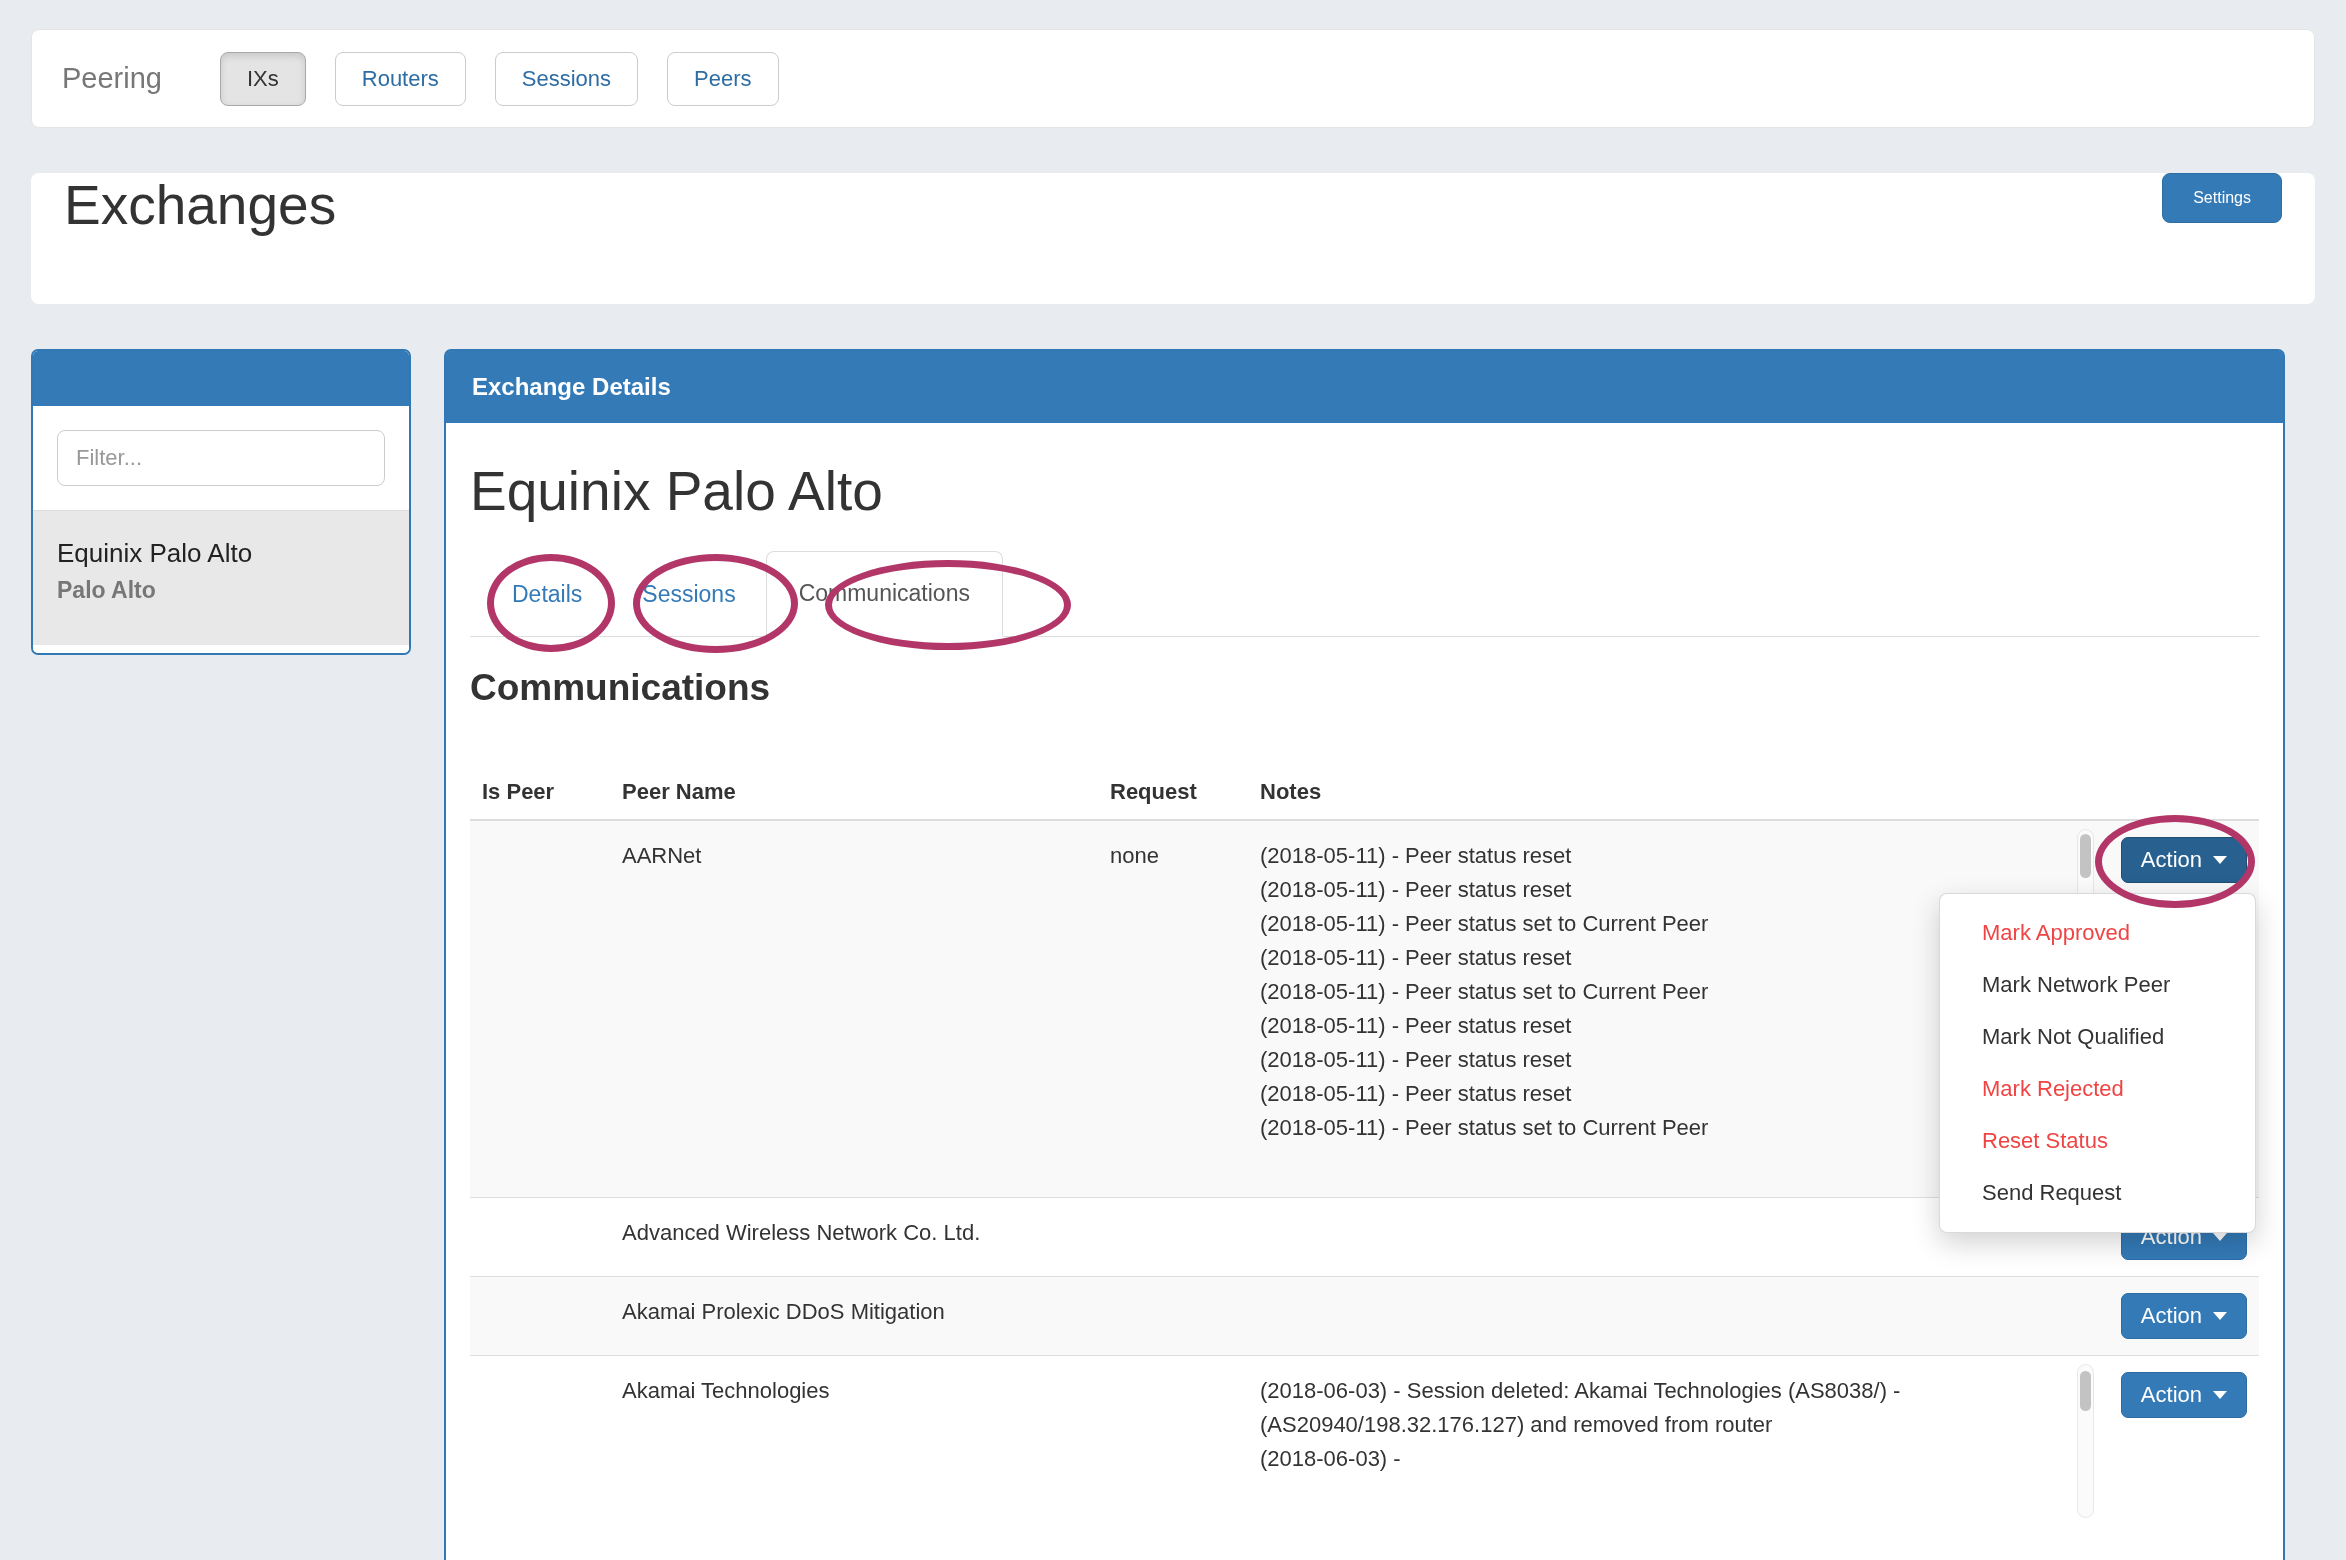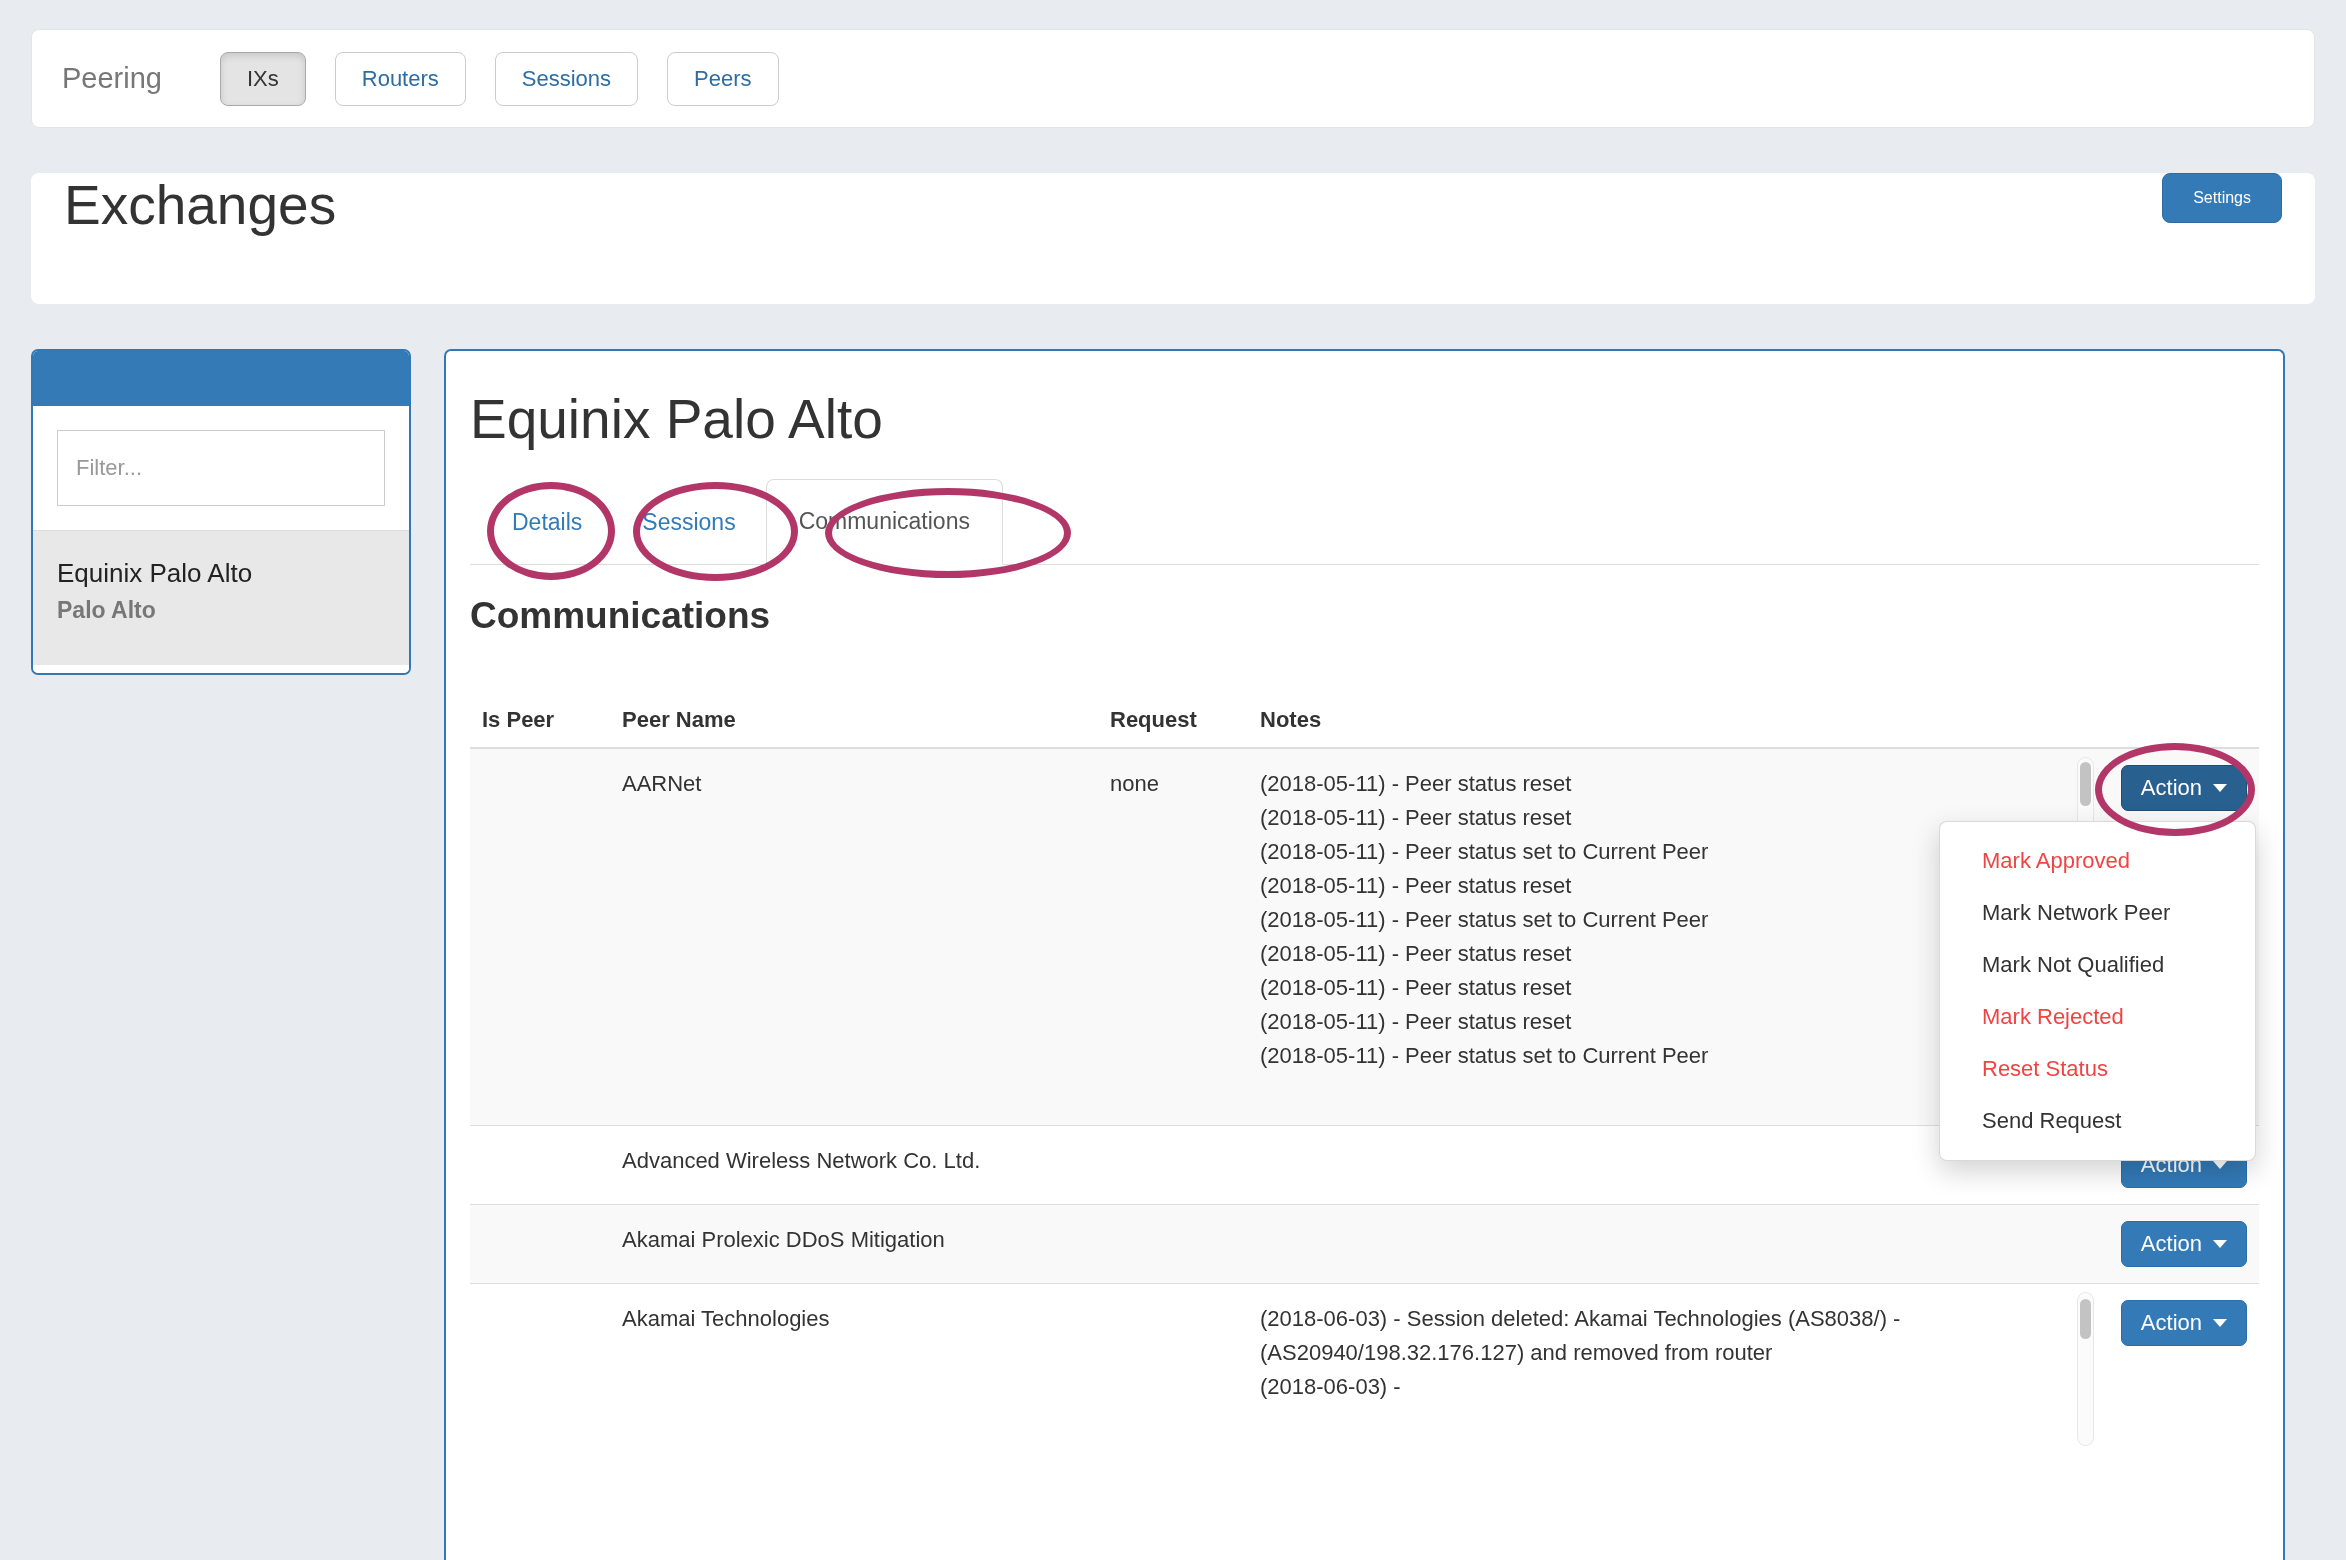--- a/index.html
+++ b/index.html
@@ -64,26 +64,26 @@
   
   .content { display: flex; align-items: flex-start; margin: 45px 61px 0 31px; gap: 33px; }
   .panel { background: #fff; border: 2px solid #3178b5; border-radius: 7px; }
   .panel-head { background: #337ab7; }
   
   .sidebar-panel { width: 380px; overflow: hidden; }
   .sidebar-panel .panel-head { height: 55px; border-radius: 4px 4px 0 0; }
   .sidebar-body { padding: 24px; }
   .text-input {
     width: 100%;
-    height: 76px;
+    height: 56px;
     font-size: 22px;
     font-family: inherit;
     padding: 0 18px;
     border: 1px solid #ccc;
-    border-radius: 0;
+    border-radius: 8px;
     color: #333;
     outline: none;
     background: #fff;
   }
   .text-input::placeholder { color: #999; }
   .sb-item { border-top: 1px solid #ddd; background: #e8e8e8; padding: 22px 24px 38px; cursor: pointer; }
   .sb-title { font-size: 26px; color: #222; line-height: 40px; }
   .sb-sub { font-size: 23px; color: #777; font-weight: bold; line-height: 34px; }
   .sb-footer { height: 8px; background: #fff; }
   
@@ -211,20 +211,23 @@
       <input class="text-input" type="text" placeholder="Filter..." style="">
     </div>
     <div class="sb-item">
       <div class="sb-title">Equinix Palo Alto</div>
       <div class="sb-sub">Palo Alto</div>
     </div>
     <div class="sb-footer"></div>
   </div>
 
   <div class="panel details-panel">
+    <div class="panel-head">
+      <span class="panel-head-title">Exchange Details</span>
+    </div>
     <div class="details-body">
 
       <h1 class="exchange-title">Equinix Palo Alto</h1>
 
       <div class="tabs">
         <a class="tab">Details</a>
         <a class="tab">Sessions</a>
         <a class="tab active">Communications</a>
         <div class="ellipse el-details"></div>
         <div class="ellipse el-sessions"></div>

